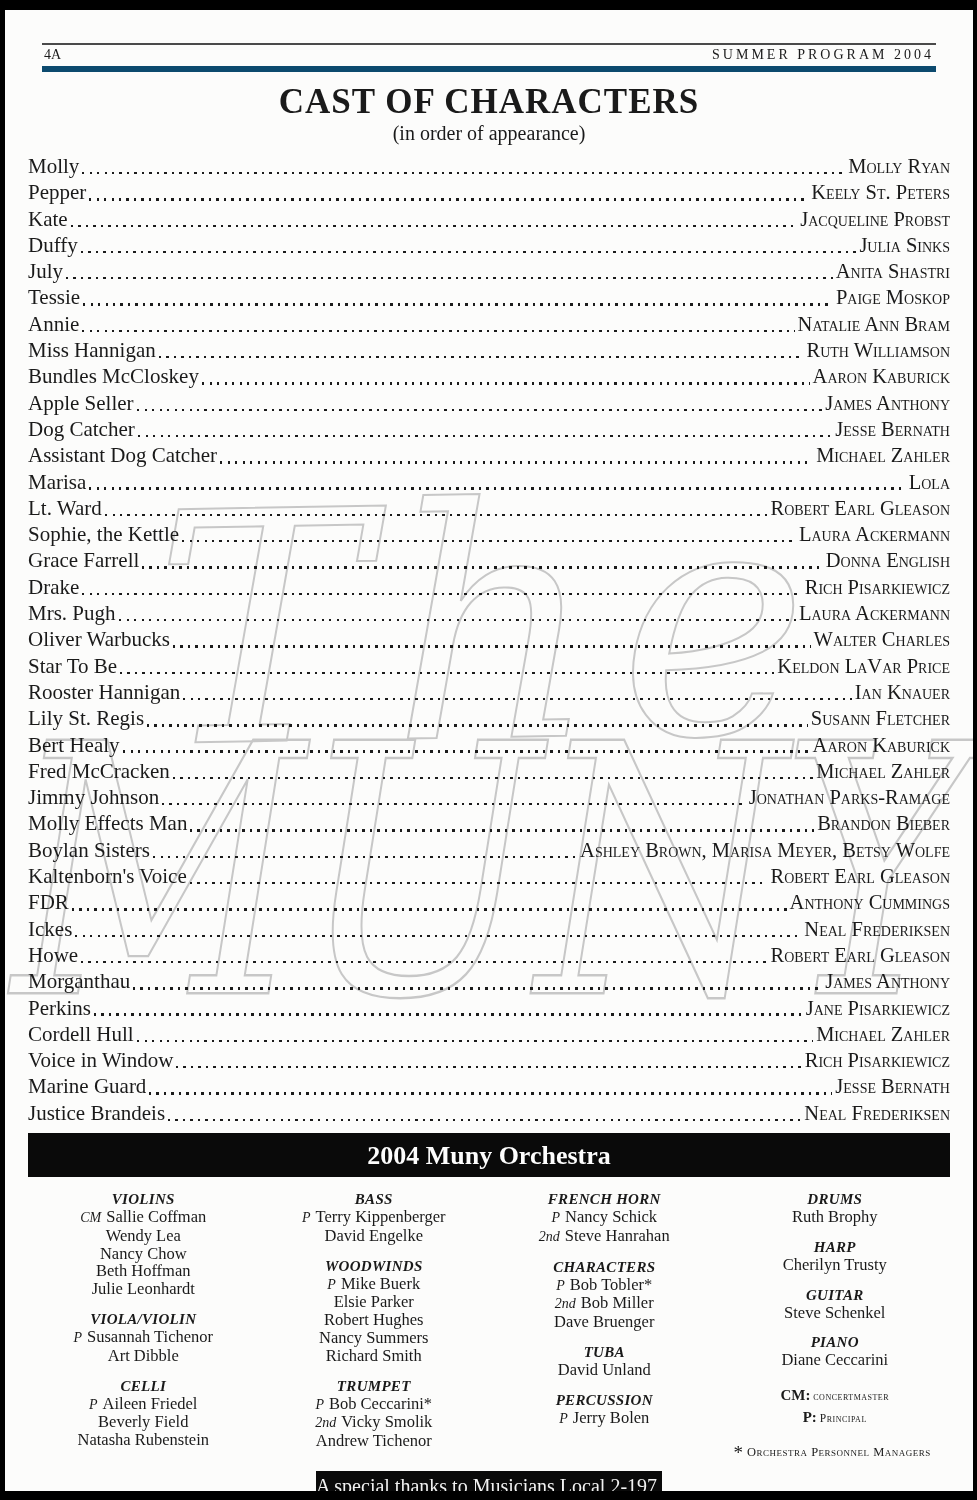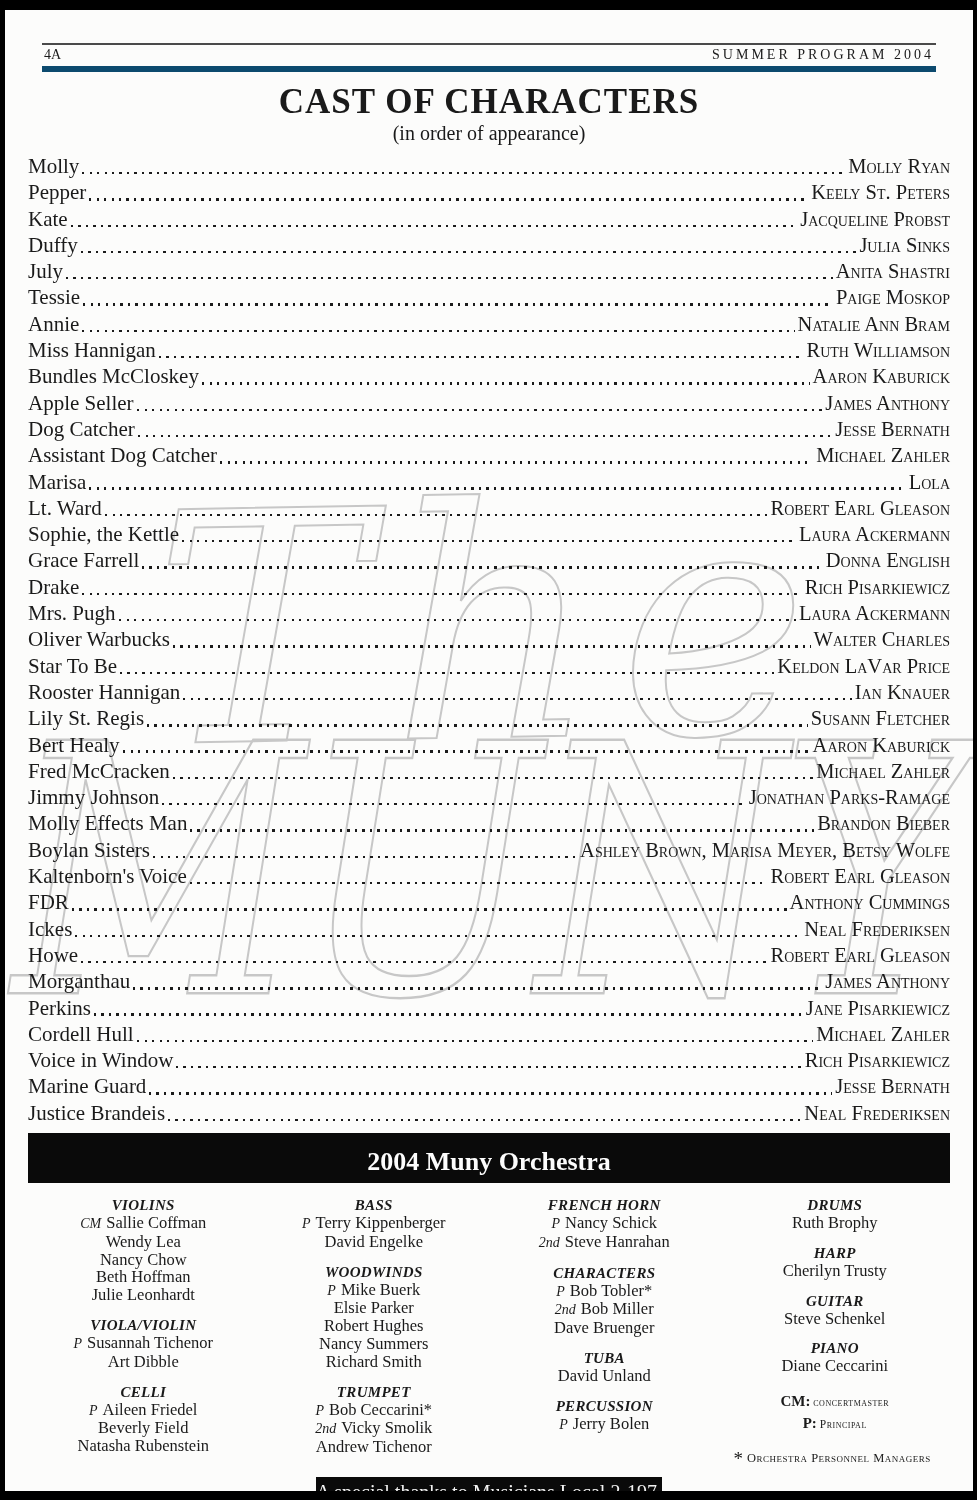--- a/index.html
+++ b/index.html
@@ -68,21 +68,21 @@
     content:"";
     position:absolute; left:3px; right:3px; bottom:5px; height:2.4px;
     background:repeating-linear-gradient(to right,#1b1b1b 0 2.2px,transparent 2.2px 7.5px);
   }
 
   .orch-banner {
     margin-top:7px;
     background:#0a0a0a; color:#fdfdfd;
     text-align:center;
     font-size:26px; font-weight:bold;
-    padding:14px 0 6px 0;
+    padding:8px 0 6px 0;
   }
   .orchestra { display:flex; margin-top:14px; }
   .orch-col { flex:1 1 25%; text-align:center; }
   .orch-group { margin-bottom:13px; }
   .orch-head { font-weight:bold; font-style:italic; font-size:15px; letter-spacing:0.3px; }
   .orch-member { font-size:16.5px; line-height:17.8px; }
   .prefix { font-style:italic; font-size:14px; margin-right:5px; }
 
   .legend { margin-top:16px; font-size:11.5px; line-height:21px; }
   .legend b { font-size:15px; font-family:"Liberation Serif", serif; }

